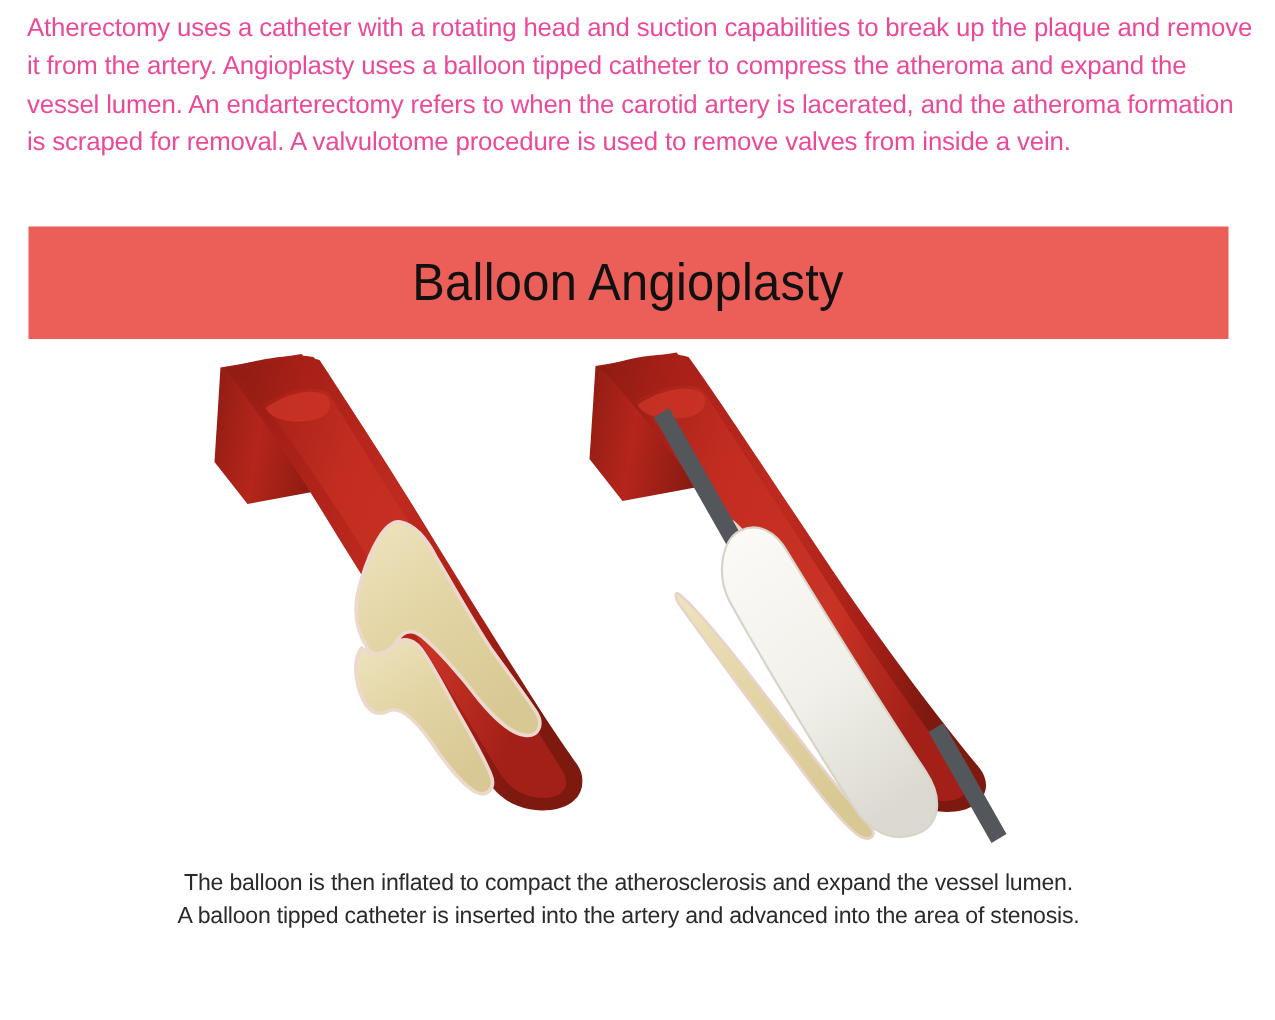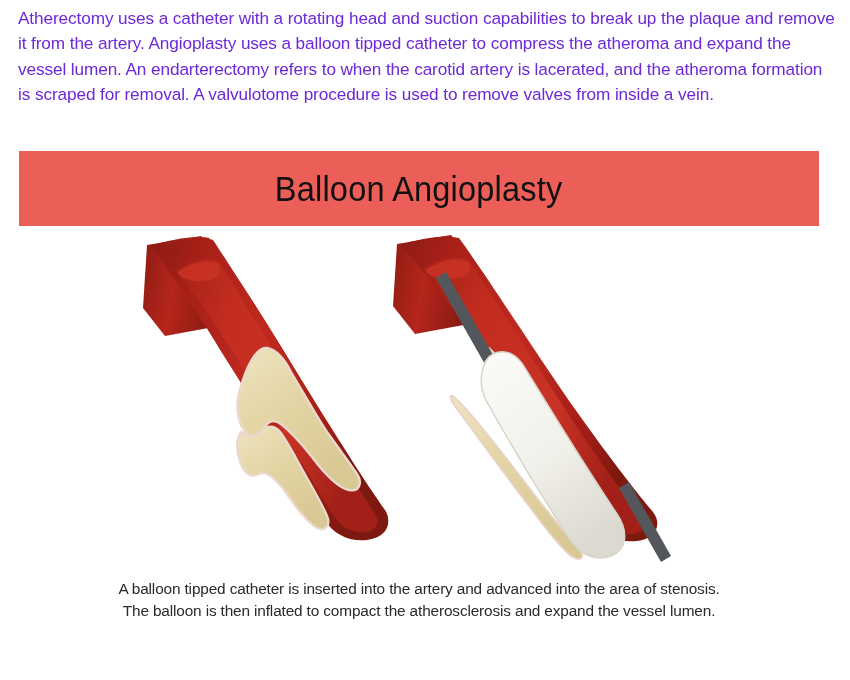--- a/index.html
+++ b/index.html
@@ -21,21 +21,21 @@
     position: absolute;
     left: 18px;
     top: 6px;
     width: 818px;
   }
   .intro-paragraph {
     margin: 0;
     font-family: "Liberation Sans", sans-serif;
     font-size: 17.2px;
     line-height: 25.4px;
-    color: #6d28d9;
+    color: #ec4899;
     letter-spacing: -0.1px;
     text-align: left;
   }
 
   
   .figure-block {
     position: absolute;
     left: 19px;
     top: 151px;
     width: 800px;
@@ -240,17 +240,17 @@
                  C 576 336, 560 328, 550 312
                  C 524 272, 488 212, 468 176
                  C 458 158, 462 134, 474 128 Z" fill="url(#balloonGrad)" stroke="#d7d4c9" stroke-width="1.5"></path>
 
         <text x="520" y="468" transform="translate(-20,-12) rotate(56 520 468)" font-family="Liberation Sans, sans-serif" font-size="17" font-weight="400" fill="#1d1d1d" letter-spacing="0.5" text-anchor="middle">BALLOON</text>
       </g>
     </svg>
   </div>
 
   <div class="figure-caption">
+    <span class="caption-line">The balloon is then inflated to compact the atherosclerosis and expand the vessel lumen.</span>
     <span class="caption-line">A balloon tipped catheter is inserted into the artery and advanced into the area of stenosis.</span>
-    <span class="caption-line">The balloon is then inflated to compact the atherosclerosis and expand the vessel lumen.</span>
   </div>
 
 </div>
 
 </body></html>

